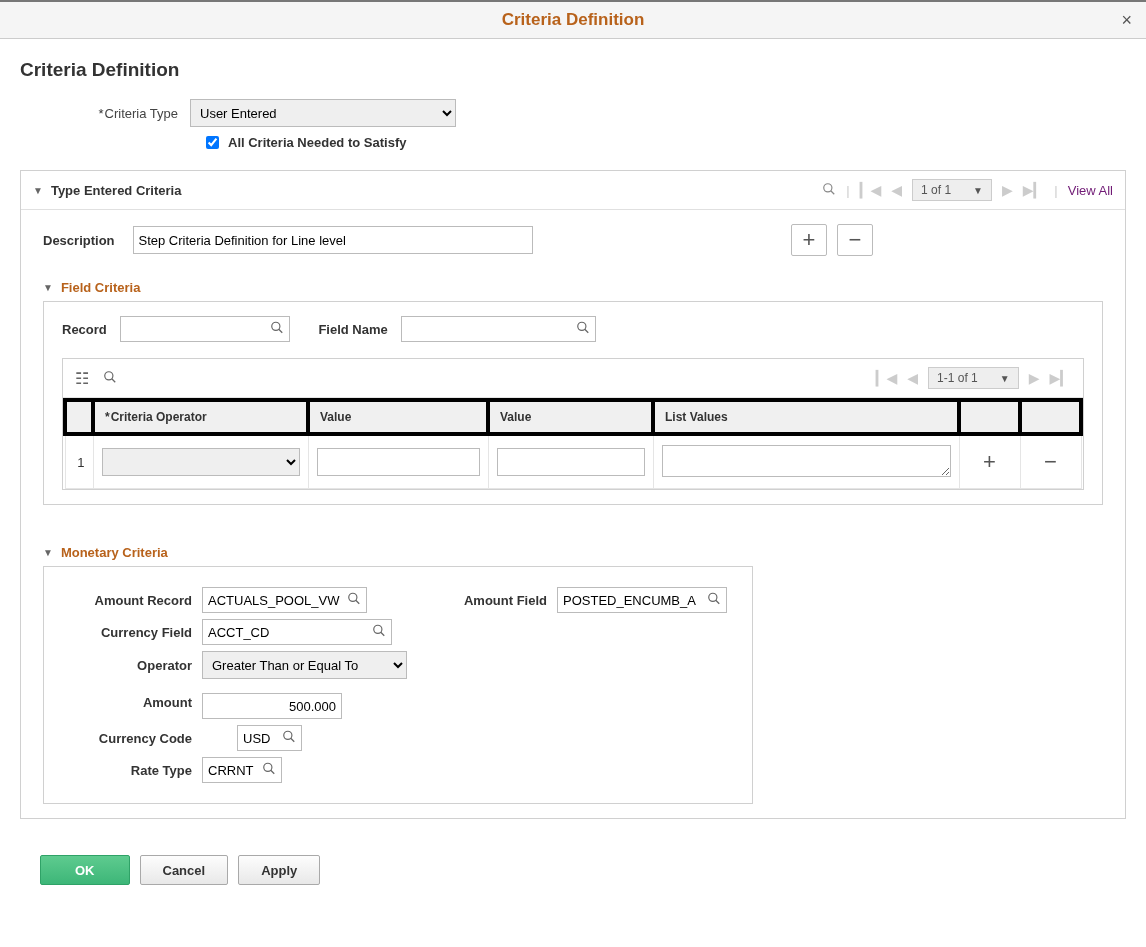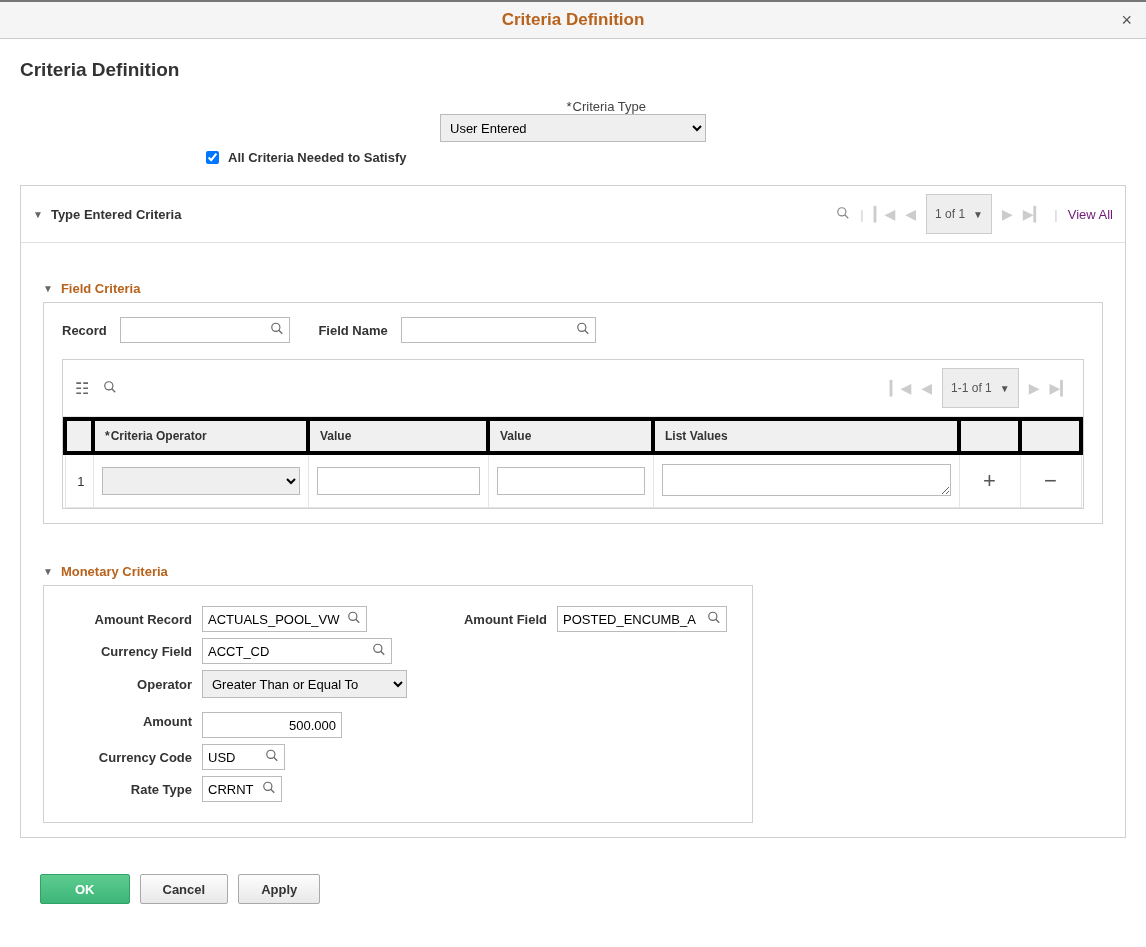--- a/index.html
+++ b/index.html
@@ -37,21 +37,20 @@
   }
   .page-title {
     font-size: 19px;
     font-weight: bold;
     margin: 8px 0 18px 0;
   }
   .form-row {
     display: flex;
     align-items: center;
     margin: 6px 0;
-    flex-direction: column;
   }
   .label {
     width: 170px;
     text-align: right;
     padding-right: 12px;
     color: #444;
   }
   .req::before {
     content: '*';
     color: #333;
@@ -111,26 +110,26 @@
   .grid-controls .glyph {
     font-size: 14px;
     color: #888;
   }
   .grid-controls .glyph.disabled {
     color: #ccc;
   }
   .page-badge {
     background: #eee;
     border: 1px solid #ccc;
-    padding: 12px 8px;
+    padding: 3px 8px;
     font-size: 12px;
     color: #555;
     display: inline-flex;
     align-items: center;
-    gap: 8px;
+    gap: 22px;
   }
   .viewall-link {
     color: #701a75;
   }
 
   .section-body {
     padding: 14px 22px;
   }
 
   .desc-row {
@@ -360,20 +359,28 @@
           <span>1 of 1</span>
             <span style="font-size:10px">▼</span>
         </span>
         <span class="glyph disabled">▶</span>
         <span class="glyph disabled">▶▎</span>
         <span class="sep">|</span>
         <span class="viewall-link">View All</span>
       </div>
     </div>
     <div class="section-body">
+      <div class="desc-row">
+        <span class="label2">Description</span>
+        <input type="text" value="Step Criteria Definition for Line level" style="">
+        <div class="row-buttons">
+          <div class="icon-btn">+</div>
+          <div class="icon-btn">−</div>
+        </div>
+      </div>
 
       <div class="sub-section-title">
         <span class="toggle">▼</span>
         <span>Field Criteria</span>
       </div>
       <div class="fc-box">
         <div class="fc-top">
           <div>
             <span class="flabel">Record</span>
             <span class="lookup">
@@ -491,21 +498,21 @@
             <option>Greater Than or Equal To</option>
           </select>
         </div>
         <div class="mc-row">
           <span class="mlabel">Amount</span>
           <input type="text" style="width: 140px; text-align: right; margin-top: 8px;" value="500.000">
         </div>
         <div class="mc-row">
           <span class="mlabel">Currency Code</span>
           <span class="lookup">
-            <input type="text" style="width: 83px;" value="USD">
+            <input type="text" style="width: 65px; margin-left: 35px;" value="USD">
             <span class="search"><svg class="svg-icon" viewBox="0 0 24 24" fill="none" stroke="currentColor" stroke-width="2">
                   <circle cx="10" cy="10" r="7"></circle>
                   <line x1="21" y1="21" x2="15" y2="15"></line>
                 </svg></span>
           </span>
         </div>
         <div class="mc-row">
           <span class="mlabel">Rate Type</span>
           <span class="lookup">
             <input type="text" style="width: 80px;" value="CRRNT">

